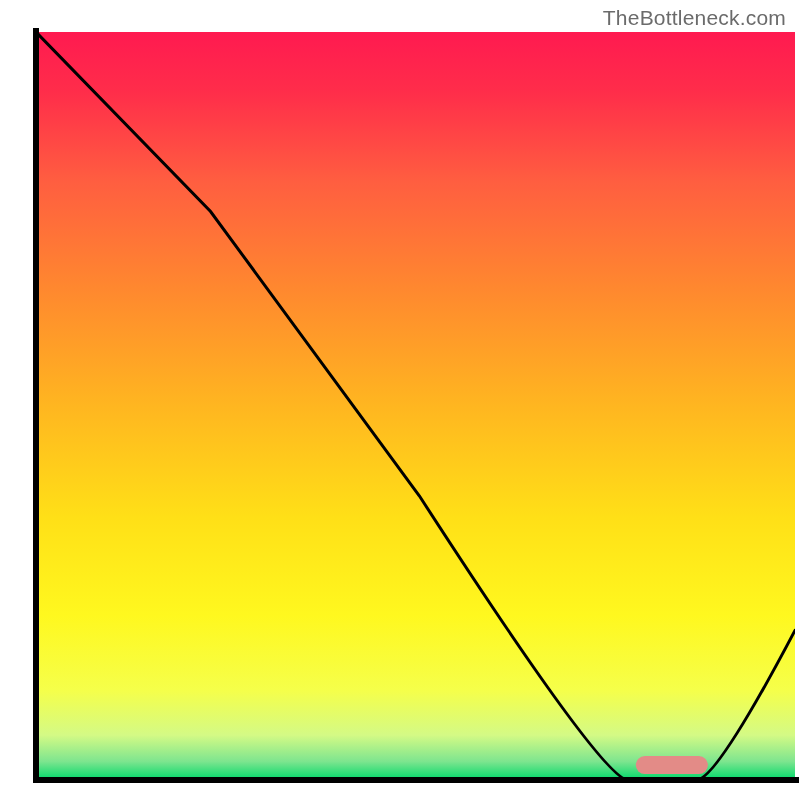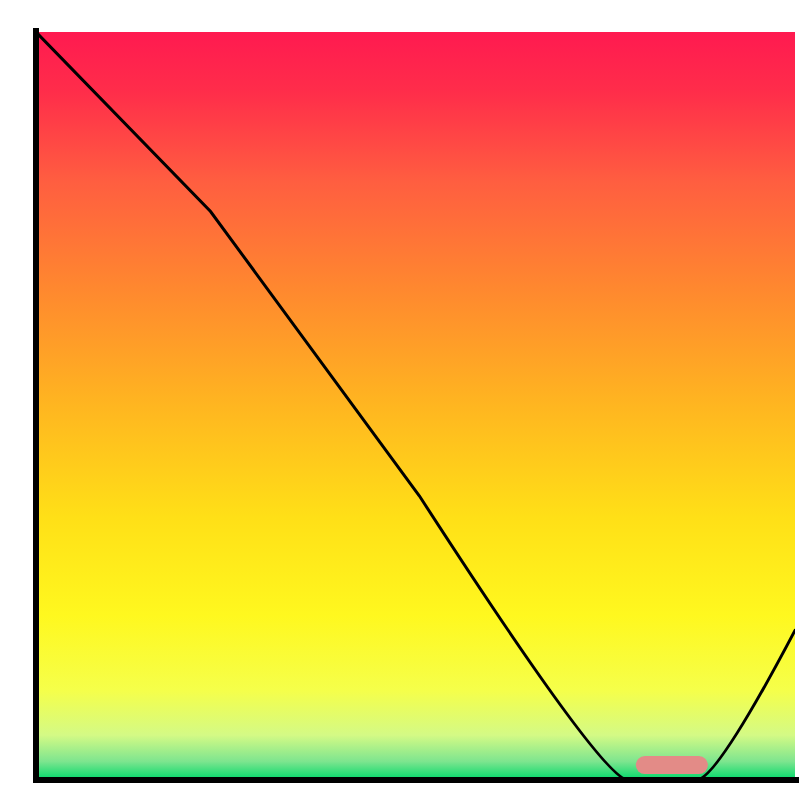--- a/index.html
+++ b/index.html
@@ -26,20 +26,21 @@
     letter-spacing: 0.2px;
   }
   svg {
     display: block;
   }
 </style>
 </head>
 <body>
 
 <div class="wrapper">
+  <div class="attribution">TheBottleneck.com</div>
 
   <svg width="800" height="800" viewBox="0 0 800 800">
     <defs>
       <linearGradient id="heat" x1="0" y1="0" x2="0" y2="1">
 
       <stop offset="0.00%" stop-color="#ff1a50"></stop>
           <stop offset="8.00%" stop-color="#ff2d4a"></stop>
           <stop offset="20.00%" stop-color="#ff5e40"></stop>
           <stop offset="35.00%" stop-color="#ff8a2e"></stop>
           <stop offset="50.00%" stop-color="#ffb620"></stop>

